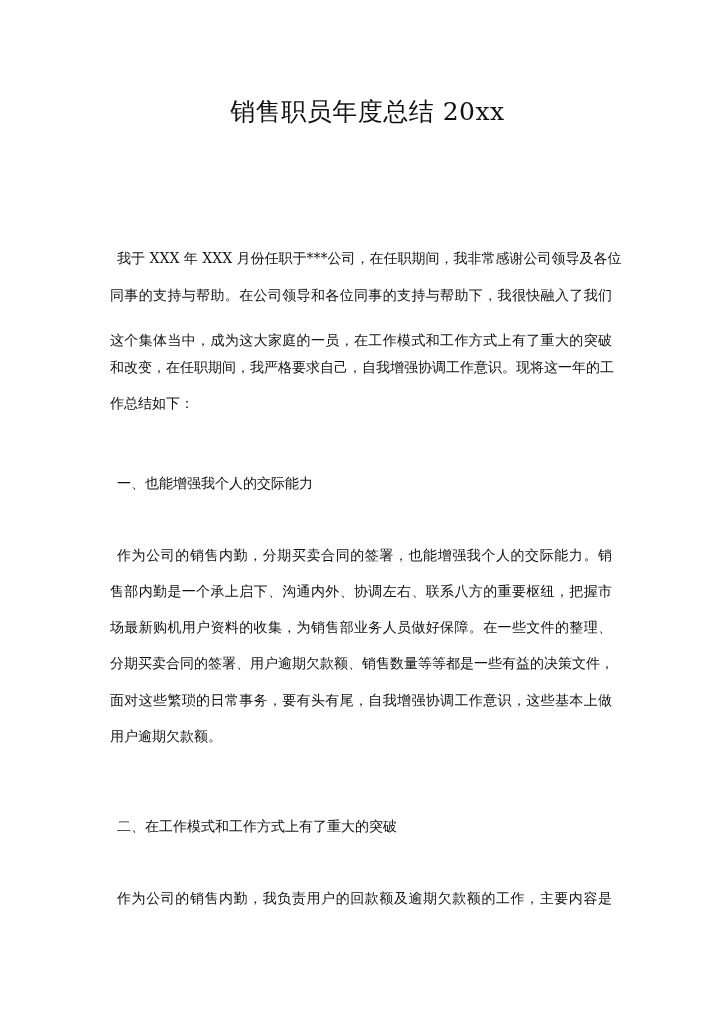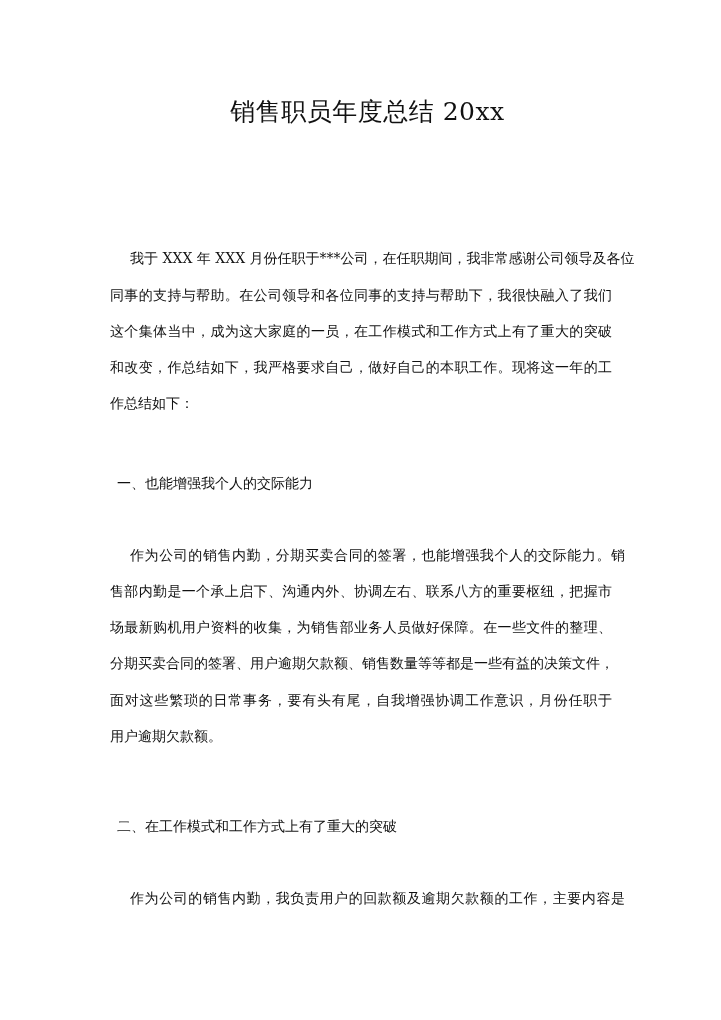--- a/index.html
+++ b/index.html
@@ -3,44 +3,44 @@
 <meta charset="utf-8">
 <style>
   html, body { margin:0; padding:0; background:#ffffff; }
   body { width:721px; height:1020px; position:relative; overflow:hidden;
          font-family:"DejaVu Serif", "Liberation Serif", serif; color:#111; }
   .title { position:absolute; top:88px; left:0; width:721px; text-align:center;
            font-size:25px; font-weight:normal; letter-spacing:0.5px; margin:7px; }
   .line { position:absolute; left:110px; width:502px; font-size:14px; line-height:20px;
           white-space:nowrap; text-align:justify; text-align-last:justify; }
   .line.last { text-align-last:left; }
-  .line.indent { left:130px; width:495px; }
+  .line.indent { left:117px; width:495px; }
   .heading { position:absolute; left:117px; font-size:14px; line-height:20px; white-space:nowrap; }
 </style>
 </head>
 <body>
 
 <h1 class="title">销售职员年度总结 20xx</h1>
 
 <div>
   <div class="line indent" style="top:248px">我于 XXX 年 XXX 月份任职于***公司，在任职期间，我非常感谢公司领导及各位</div>
   <div class="line" style="top:285px">同事的支持与帮助。在公司领导和各位同事的支持与帮助下，我很快融入了我们</div>
-  <div class="line" style="top:321px">这个集体当中，成为这大家庭的一员，在工作模式和工作方式上有了重大的突破</div>
-  <div class="line" style="top:357px">和改变，作总结如下，我严格要求自己，做好自己的本职工作。现将这一年的工</div>
+  <div class="line" style="top:330px">这个集体当中，成为这大家庭的一员，在工作模式和工作方式上有了重大的突破</div>
+  <div class="line" style="top:357px">和改变，在任职期间，我严格要求自己，自我增强协调工作意识。现将这一年的工</div>
   <div class="line last" style="top:393px">作总结如下：</div>
 </div>
 
 <div class="heading" style="top:473px">一、也能增强我个人的交际能力</div>
 
 <div>
   <div class="line indent" style="top:545px">作为公司的销售内勤，分期买卖合同的签署，也能增强我个人的交际能力。销</div>
   <div class="line" style="top:581px">售部内勤是一个承上启下、沟通内外、协调左右、联系八方的重要枢纽，把握市</div>
   <div class="line" style="top:617px">场最新购机用户资料的收集，为销售部业务人员做好保障。在一些文件的整理、</div>
   <div class="line" style="top:653px">分期买卖合同的签署、用户逾期欠款额、销售数量等等都是一些有益的决策文件，</div>
-  <div class="line" style="top:690px">面对这些繁琐的日常事务，要有头有尾，自我增强协调工作意识，月份任职于</div>
+  <div class="line" style="top:690px">面对这些繁琐的日常事务，要有头有尾，自我增强协调工作意识，这些基本上做</div>
   <div class="line last" style="top:726px">用户逾期欠款额。</div>
 </div>
 
 <div class="heading" style="top:816px">二、在工作模式和工作方式上有了重大的突破</div>
 
 <div>
   <div class="line indent" style="top:888px">作为公司的销售内勤，我负责用户的回款额及逾期欠款额的工作，主要内容是</div>
 </div>
 
 </body></html>

